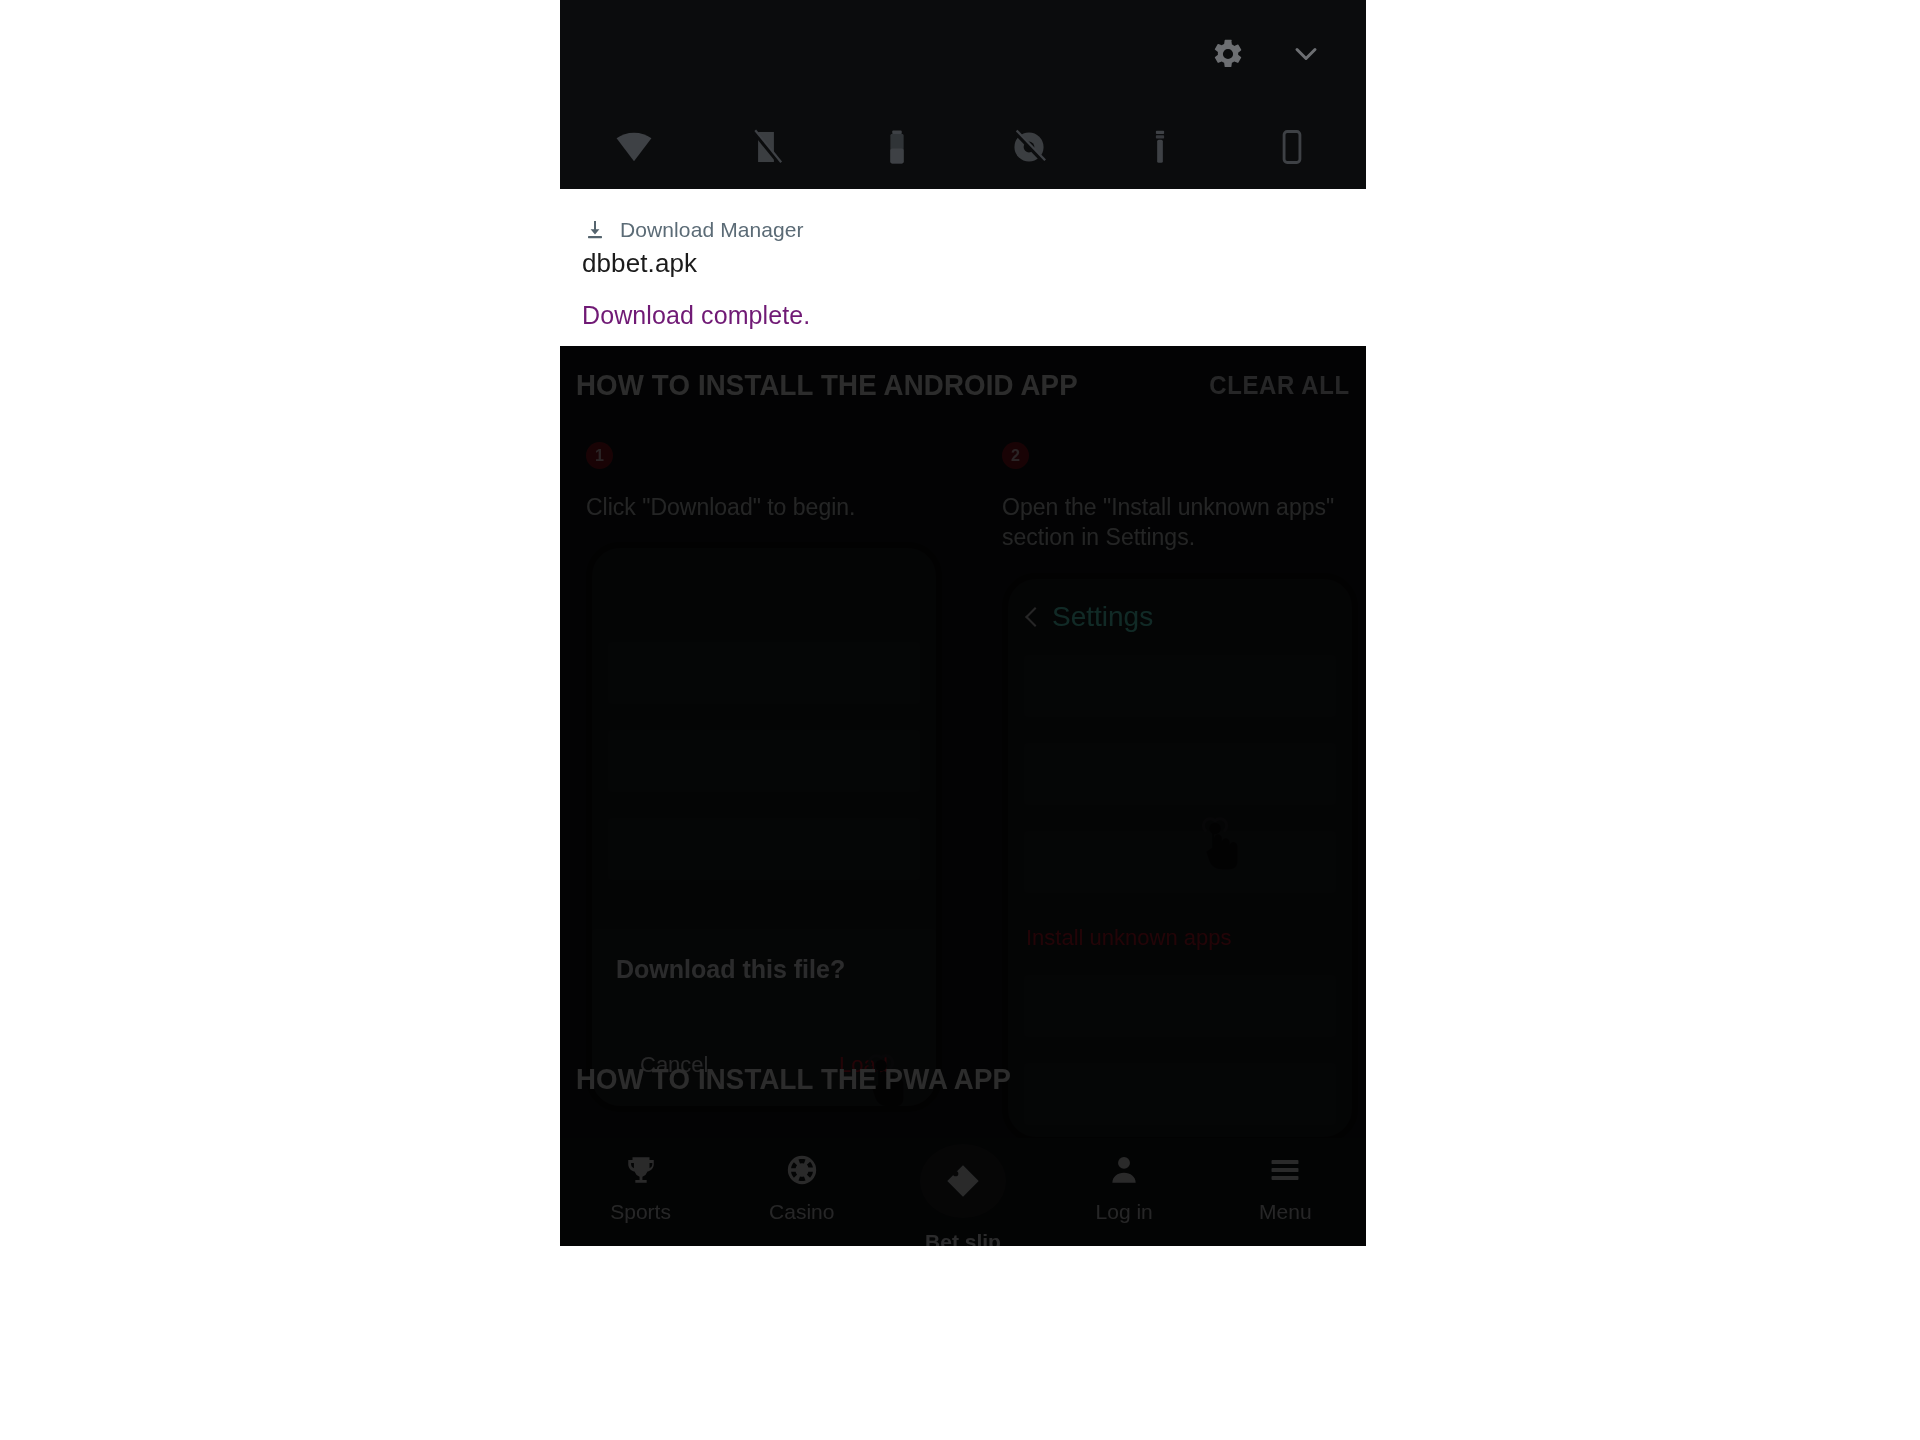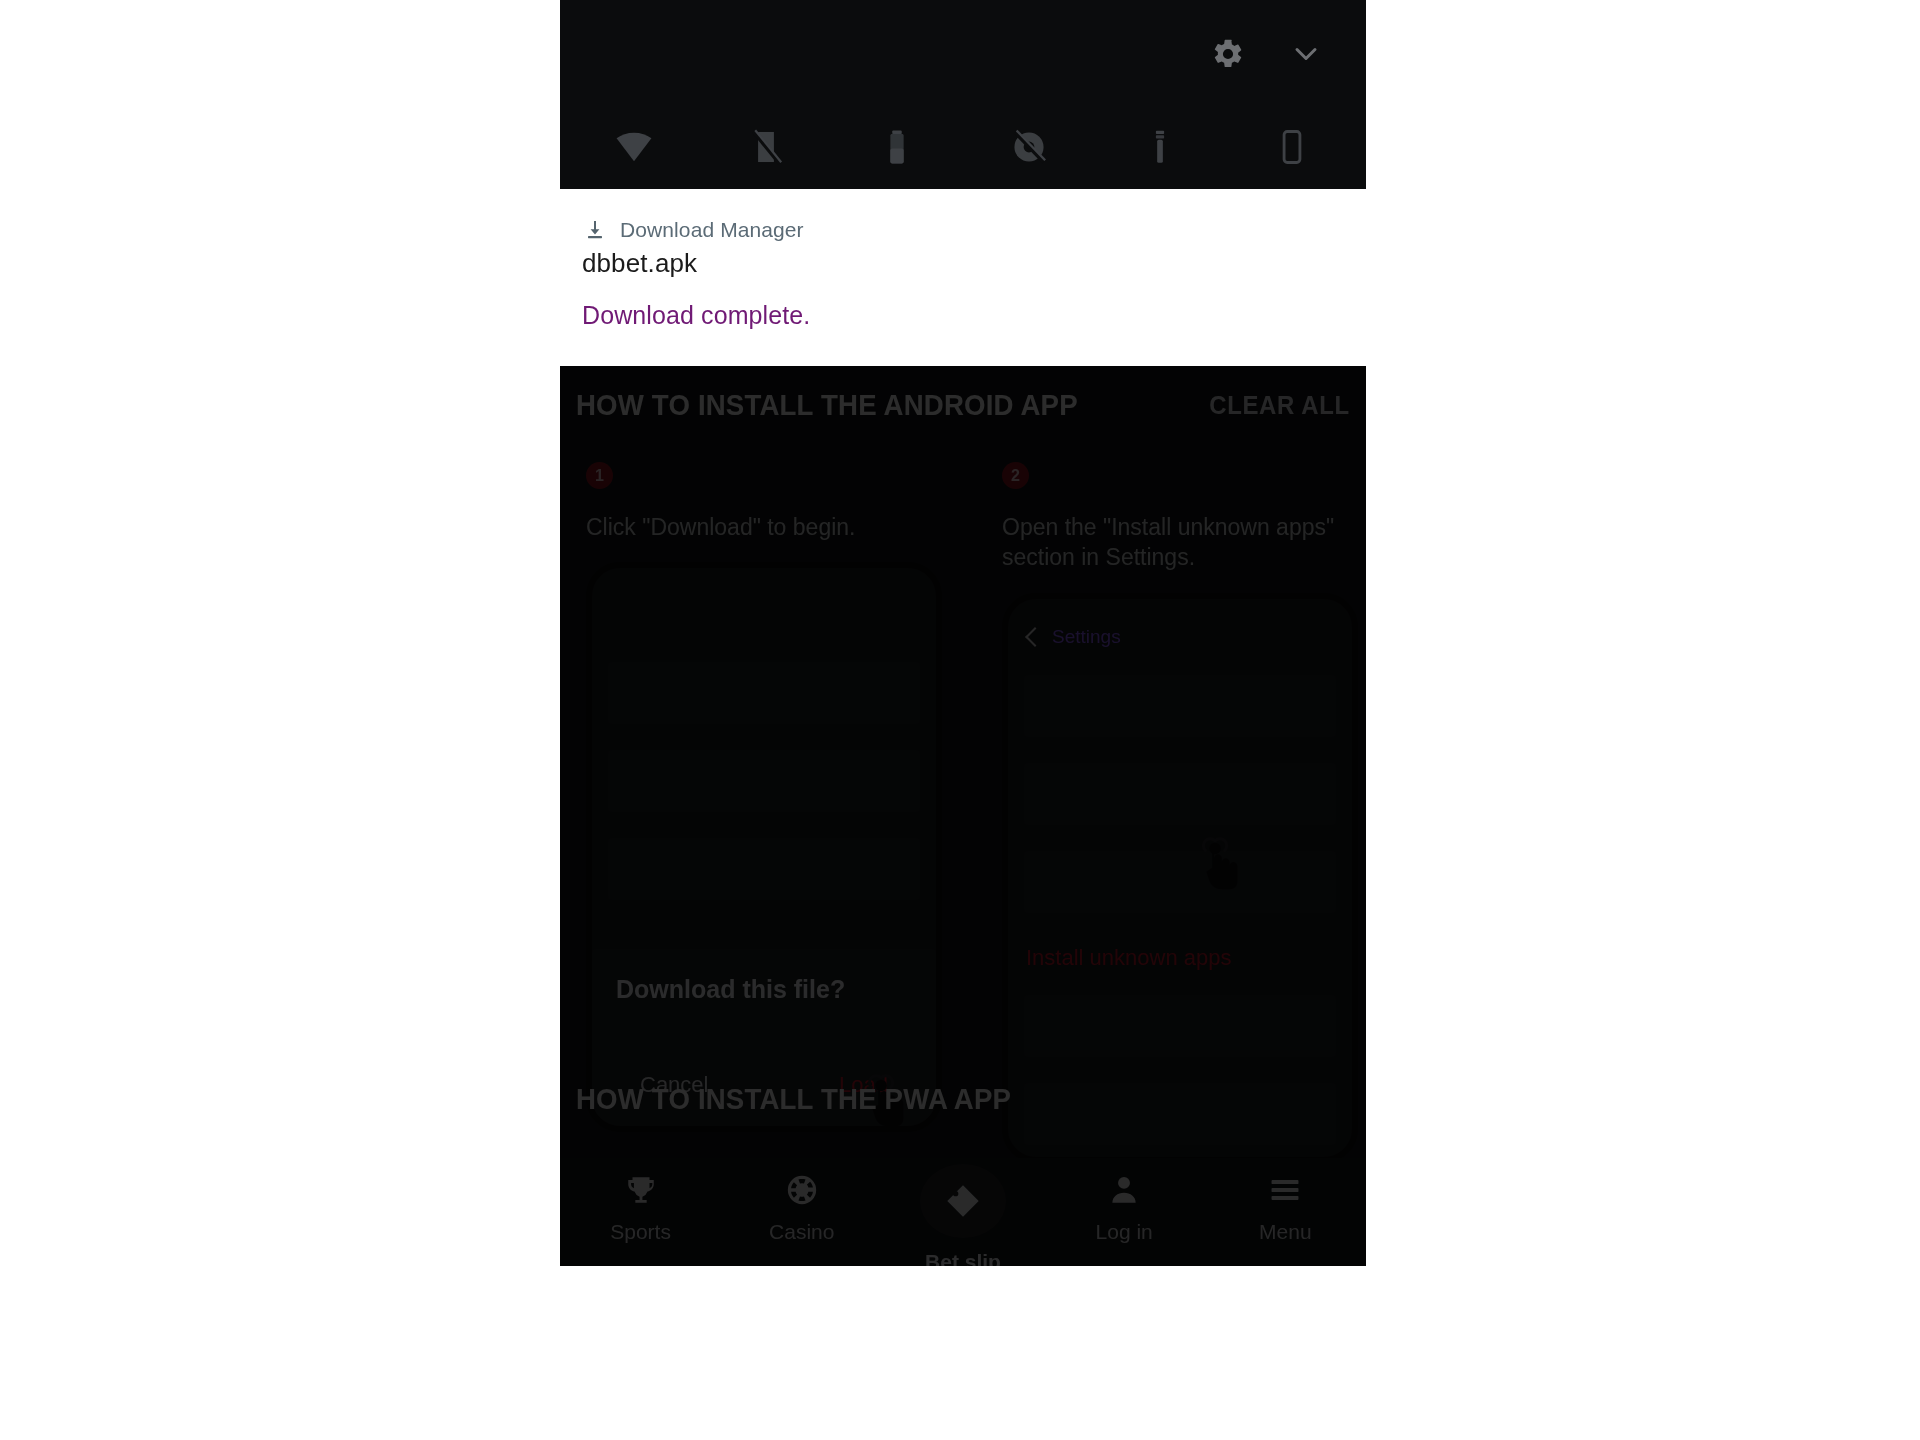--- a/index.html
+++ b/index.html
@@ -73,21 +73,21 @@
     justify-content: center;
     color: #3e4145;
   }
   .qs-tile svg { display: block; }
 
   
   .notif-shade {
     position: relative;
     width: 100%;
     background: #ffffff;
-    padding: 26px 0 36px 0;
+    padding: 26px 0 16px 0;
     box-sizing: border-box;
   }
   .notif-card {
     padding: 0 22px 0 22px;
   }
   .notif-app-row {
     display: flex;
     align-items: center;
     gap: 12px;
     height: 30px;
@@ -221,22 +221,22 @@
     height: 62px;
     background: #202123;
     border-radius: 4px;
     margin-bottom: 26px;
   }
   .settings-bar {
     display: flex;
     align-items: center;
     gap: 10px;
     height: 40px;
-    color: #8b5cf6;
-    font-size: 19px;
+    color: #5eead4;
+    font-size: 28px;
     padding-left: 4px;
   }
   .chev-left {
     display: inline-block;
     width: 12px;
     height: 12px;
     border-left: 2.5px solid #cfd1d3;
     border-bottom: 2.5px solid #cfd1d3;
     transform: rotate(45deg);
   }

